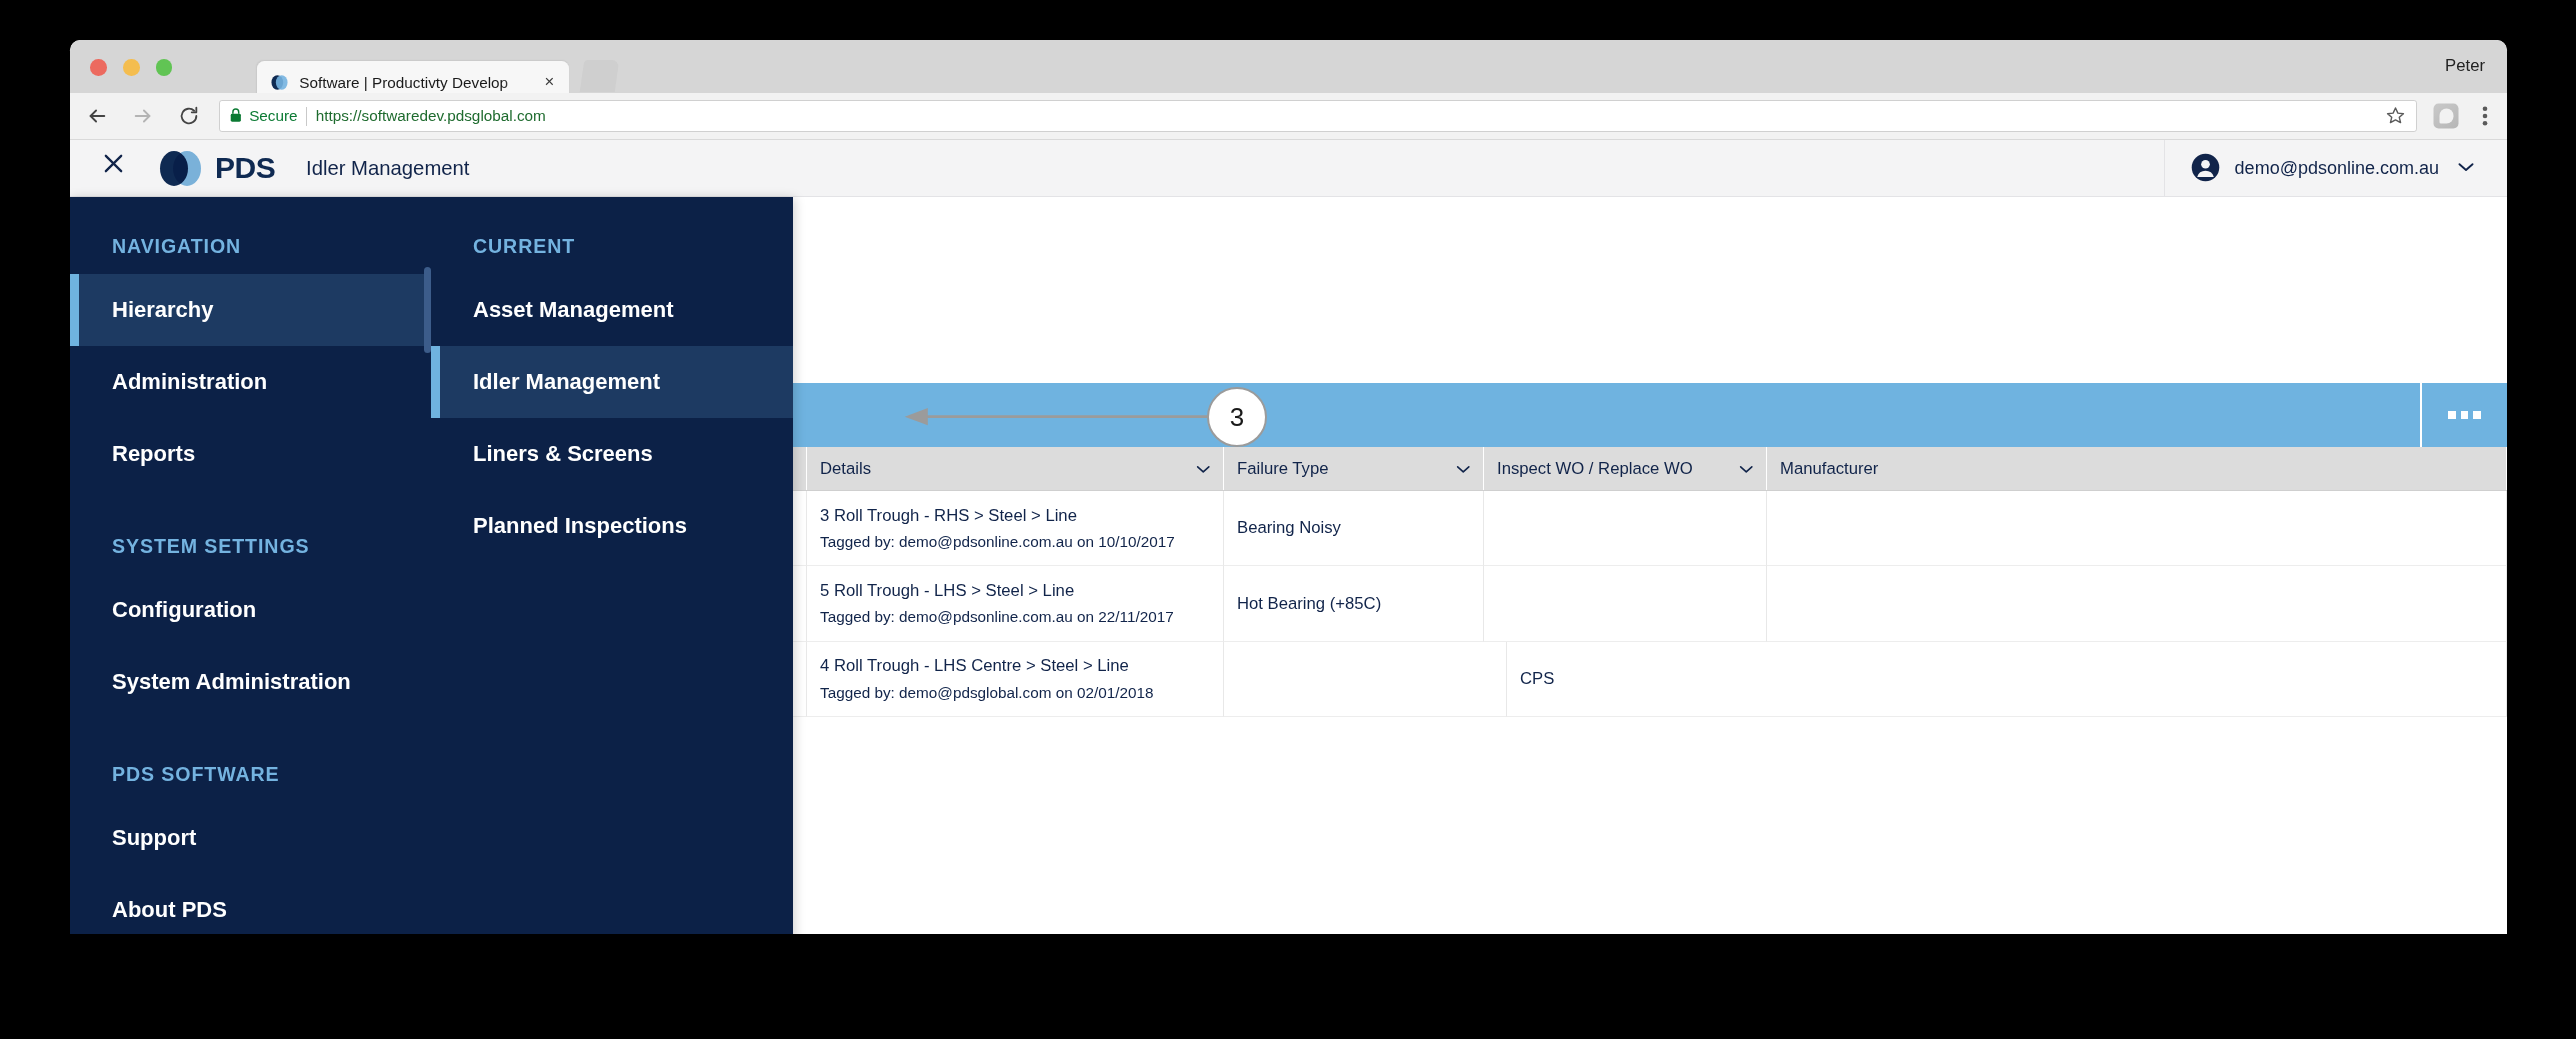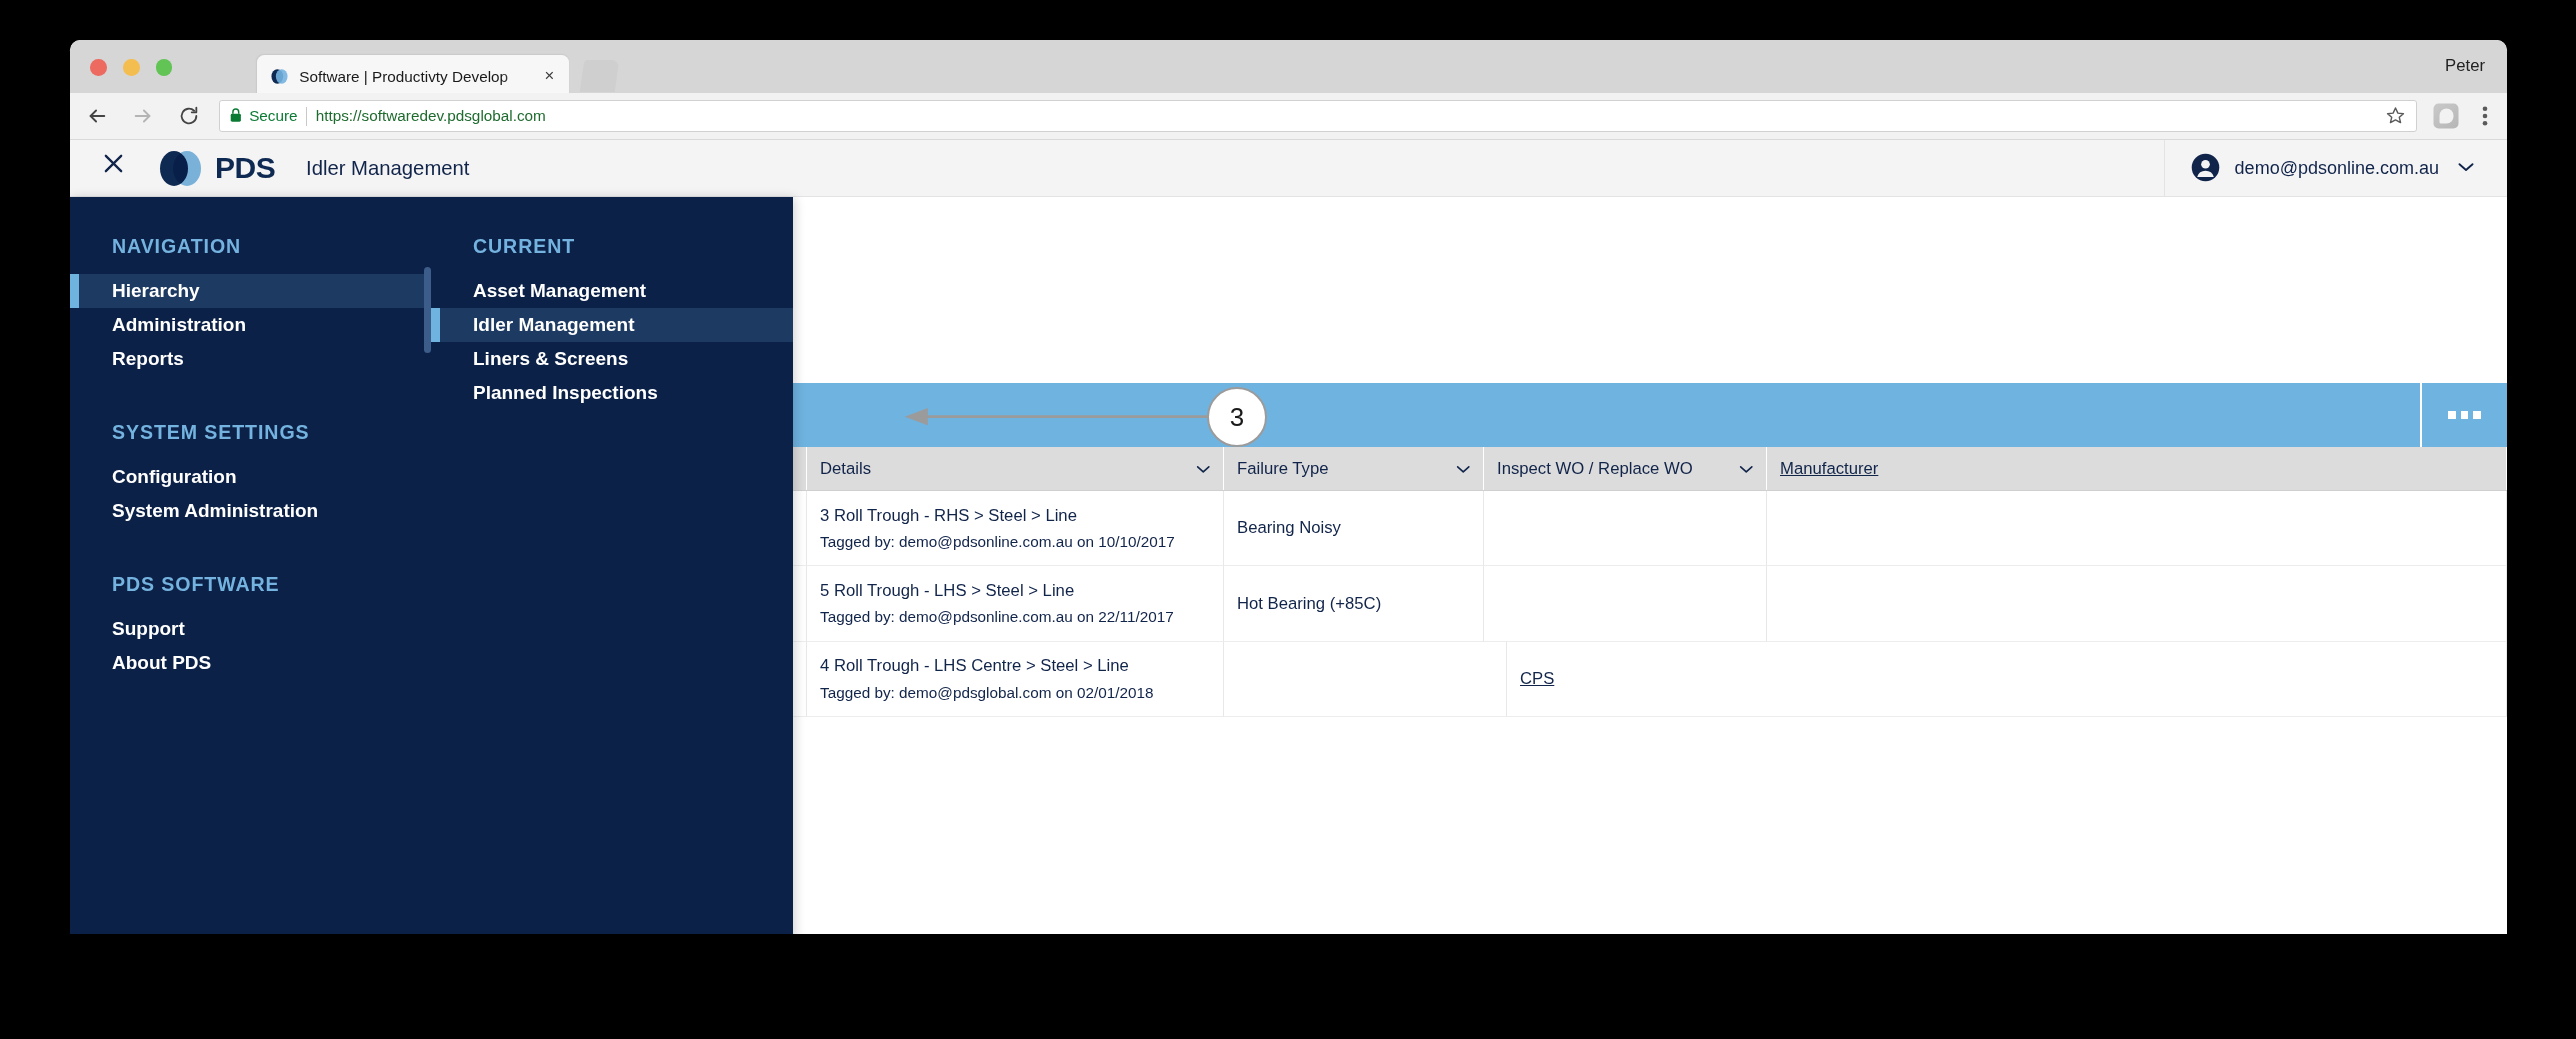--- a/index.html
+++ b/index.html
@@ -28,21 +28,21 @@
     background: #d6d6d6;
     border-radius: 10.2px 10.2px 0 0;
   }
   .traffic-lights { position: absolute; left: 20.3px; top: 19px; display: flex; gap: 16px; }
   .light { width: 16.7px; height: 16.7px; border-radius: 50%; }
   .light.red    { background: #ec6a5f; }
   .light.yellow { background: #f4bd4f; }
   .light.green  { background: #61c454; }
 
   #browser-tab {
-    position: absolute; left: 187px; top: 15px;
+    position: absolute; left: 187px; top: 21px;
     width: 312px; height: 43px;
     background: #f7f7f7;
     border-radius: 7.3px 7.3px 0 0;
     display: flex; align-items: center;
     padding: 0 10.2px 0 13px;
     box-shadow: -0.7px -0.7px 1.5px rgba(0,0,0,.06);
     justify-content: space-between;
   }
   #tab-favicon { width: 19px; height: 19px; flex: 0 0 19px; margin-right: 10.2px; }
   #tab-title {
@@ -250,21 +250,21 @@
     position: relative;
   }
   .gh .hcaret { margin-left: auto; padding-left: 13px; }
   .col-actions  { width: 171px;  flex: 0 0 171px; }
   .col-status   { width: 83px;  flex: 0 0 83px; }
   .col-area     { width: 330px;  flex: 0 0 330px; }
   .col-frame    { width: 153px;  flex: 0 0 153px; }
   .col-details  { width: 417px;  flex: 0 0 417px; }
   .col-failure  { width: 260px;  flex: 0 0 260px; }
   .col-wo       { width: 283px;  flex: 0 0 283px; }
-  .col-manu     { flex: 1 1 auto; text-decoration: underline; }
+  .col-manu     { flex: 1 1 auto; }
 
   .grid-row { display: flex; min-height: 73px; background: #fff; }
   .gc {
     padding: 13px 13px;
     font-size: 16.7px; color: #11244a;
     border-right: 0.7px solid #e8e8e8;
     border-bottom: 0.7px solid #ededed;
     display: flex; flex-direction: column; justify-content: center;
   }
   .gc.center { align-items: center; }
@@ -307,22 +307,22 @@
     overflow: hidden;
     box-shadow: 1.5px 1.5px 10.2px rgba(0,0,0,.18);
   }
   #menu-col-nav  { width: 361px; flex: 0 0 361px; background: #0c2147; padding-top: 38px; }
   #menu-col-prod { width: 362px; flex: 0 0 362px; background: #0c2147; padding-top: 38px; }
   .menu-section-title {
     font-size: 19.6px; font-weight: 700; color: #74b3e0;
     letter-spacing: 0.9px; padding: 0 42px; margin-bottom: 16px;
   }
   .menu-item {
-    font-size: 19px; font-weight: 700; color: #fff;
-    padding: 6px 42px; position: relative;
+    font-size: 22px; font-weight: 700; color: #fff;
+    padding: 23px 42px; position: relative;
     white-space: nowrap;
   }
   .menu-item.active { background: #1d3a62; }
   .menu-item.active::before {
     content: ""; position: absolute; left: 0; top: 0; bottom: 0;
     width: 9.4px; background: #6fb3e0;
   }
   .menu-gap { height: 45px; }
   #menu-scrollbar {
     position: absolute; right: 362px; top: 70px;

